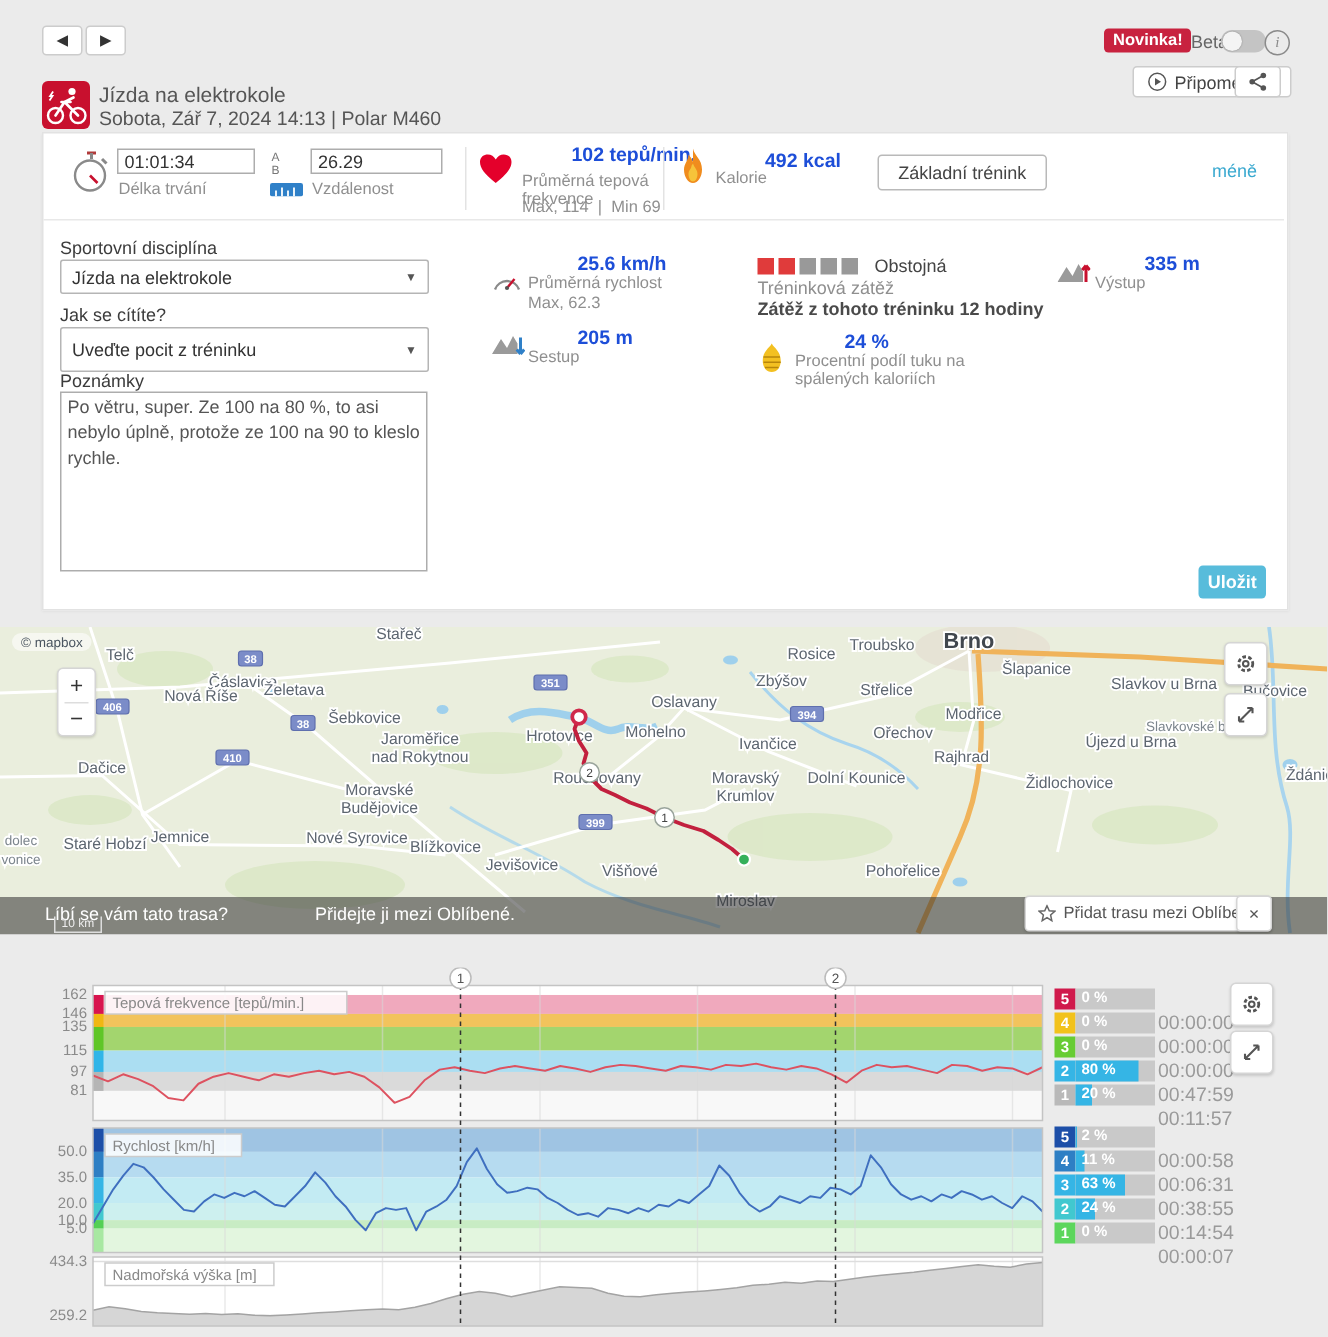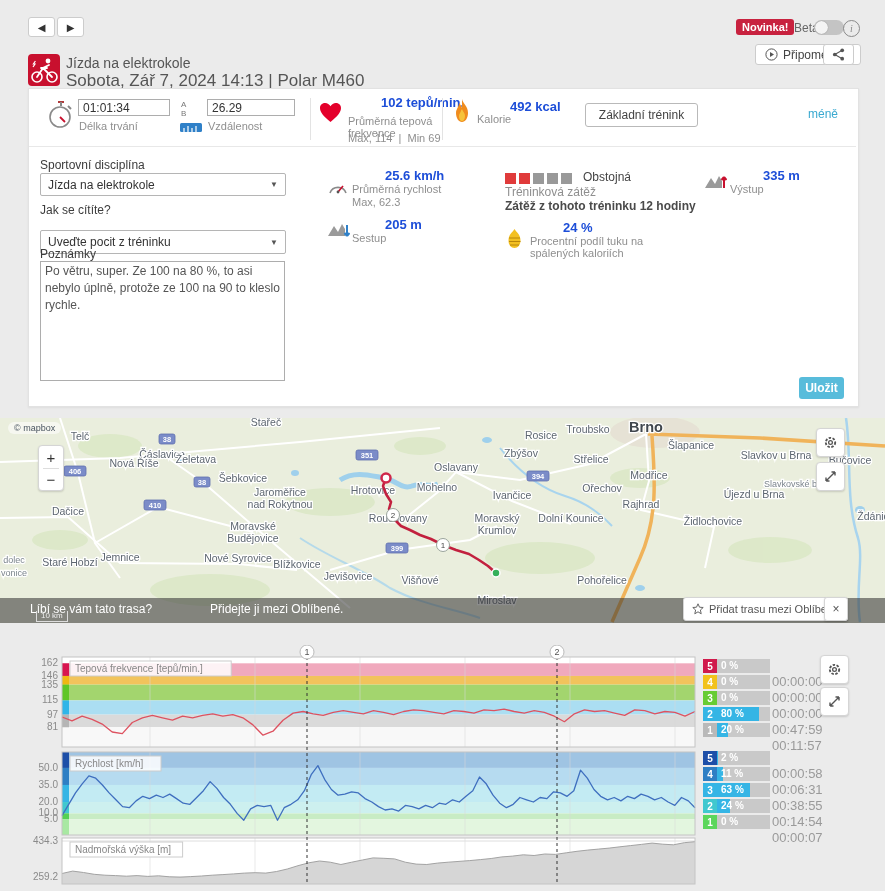--- a/index.html
+++ b/index.html
@@ -5,21 +5,21 @@
   html,body{margin:0;padding:0;background:#ebebeb;font-family:"Liberation Sans",sans-serif;}
   .stage{position:relative;width:885px;height:891px;background:#ebebeb;overflow:hidden;}
   .abs{position:absolute;}
   .btn{background:#fff;border:1px solid #ccc;border-radius:3px;display:flex;align-items:center;justify-content:center;color:#444;box-sizing:border-box;}
   .navbtn{width:27px;height:20px;font-size:10px;color:#333;}
   .badge-new{background:#c8223f;color:#fff;font-size:11px;font-weight:bold;padding:2px 6px;border-radius:3px;}
   .toggle{width:30px;height:15px;border-radius:8px;background:#c4c4c4;position:relative;}
   .toggle .knob{position:absolute;left:1px;top:1px;width:13px;height:13px;border-radius:50%;background:#f4f4f4;box-shadow:0 0 1px rgba(0,0,0,.4);}
   .info-circle{width:15px;height:15px;border:1px solid #8a8a8a;border-radius:50%;color:#8a8a8a;font-size:10px;display:flex;align-items:center;justify-content:center;font-style:italic;font-family:"Liberation Serif",serif;}
   .title{font-size:14px;color:#555;}
-  .subtitle{font-size:17px;color:#555;}
+  .subtitle{font-size:13px;color:#555;}
   .card{background:#fff;border:1px solid #e2e2e2;box-shadow:0 1px 2px rgba(0,0,0,.06);}
   .val{font-size:13px;font-weight:bold;color:#1d4ed8;margin-left:33px;}
   .lbl{font-size:11px;color:#8f8f8f;line-height:12px;}
   .input{border:1px solid #adadad;background:#fff;font-size:12px;color:#333;padding:1px 4px;box-sizing:border-box;font-family:"Liberation Sans",sans-serif;}
   .select{border:1px solid #b5b5b5;background:#fff;font-size:12px;color:#333;display:flex;align-items:center;justify-content:space-between;padding:0 7px;box-sizing:border-box;border-radius:2px;}
   .select .car{font-size:8px;color:#555;}
   .formlbl{font-size:12px;color:#3c3c3c;}
   .link{color:#3aa9d0;font-size:12px;}
   .vdiv{width:1px;background:#e3e3e3;}
   .sq{width:11px;height:11px;display:inline-block;margin-right:3px;}
@@ -131,21 +131,21 @@
   <div class="abs link" style="left:808px;top:107px;">méně</div>
 
   <div class="abs" style="left:29px;top:146px;width:827px;height:1px;background:#e8e8e8;"></div>
 
   <div class="abs formlbl" style="left:40px;top:158px;">Sportovní disciplína</div>
   <div class="abs select" style="left:40px;top:173px;width:246px;height:23px;">
     <span>Jízda na elektrokole</span>
       <span class="car">▼</span>
   </div>
   <div class="abs formlbl" style="left:40px;top:203px;">Jak se cítíte?</div>
-  <div class="abs select" style="left:40px;top:230px;width:246px;height:24px;">
+  <div class="abs select" style="left:40px;top:218px;width:246px;height:30px;">
     <span>Uveďte pocit z tréninku</span>
       <span class="car">▼</span>
   </div>
   <div class="abs formlbl" style="left:40px;top:247px;">Poznámky</div>
   <textarea class="abs input" style="left: 40px; top: 261px; width: 245px; height: 120px; resize: none; font-size: 12px; line-height: 17px; color: rgb(85, 85, 85);">Po větru, super. Ze 100 na 80 %, to asi nebylo úplně, protože ze 100 na 90 to kleslo rychle.</textarea>
 
   <div class="abs" style="left:328px;top:180px;">
     <svg width="20" height="15" viewBox="0 0 20 15">
         <path d="M2,13 A8.5,8.5 0 0 1 18,13" fill="none" stroke="#8a8a8a" stroke-width="1.6"></path>
         <line x1="10" y1="12" x2="15" y2="6" stroke="#c8102e" stroke-width="1.6"></line>

